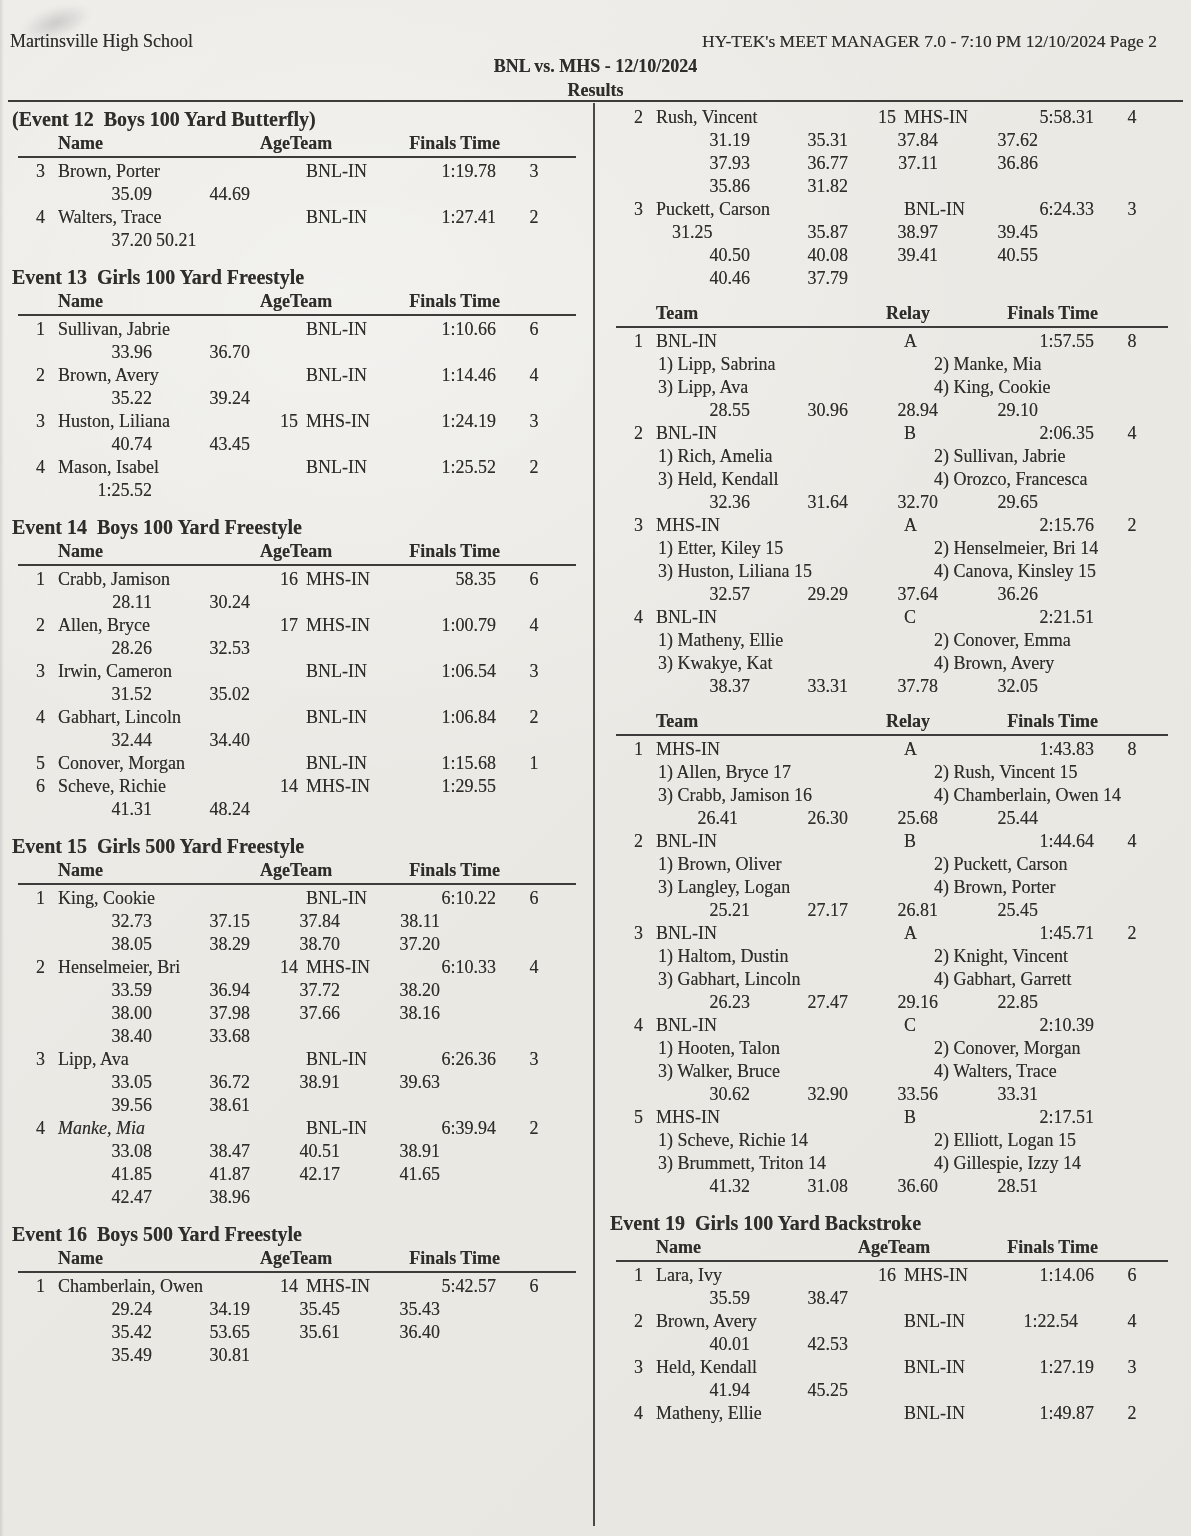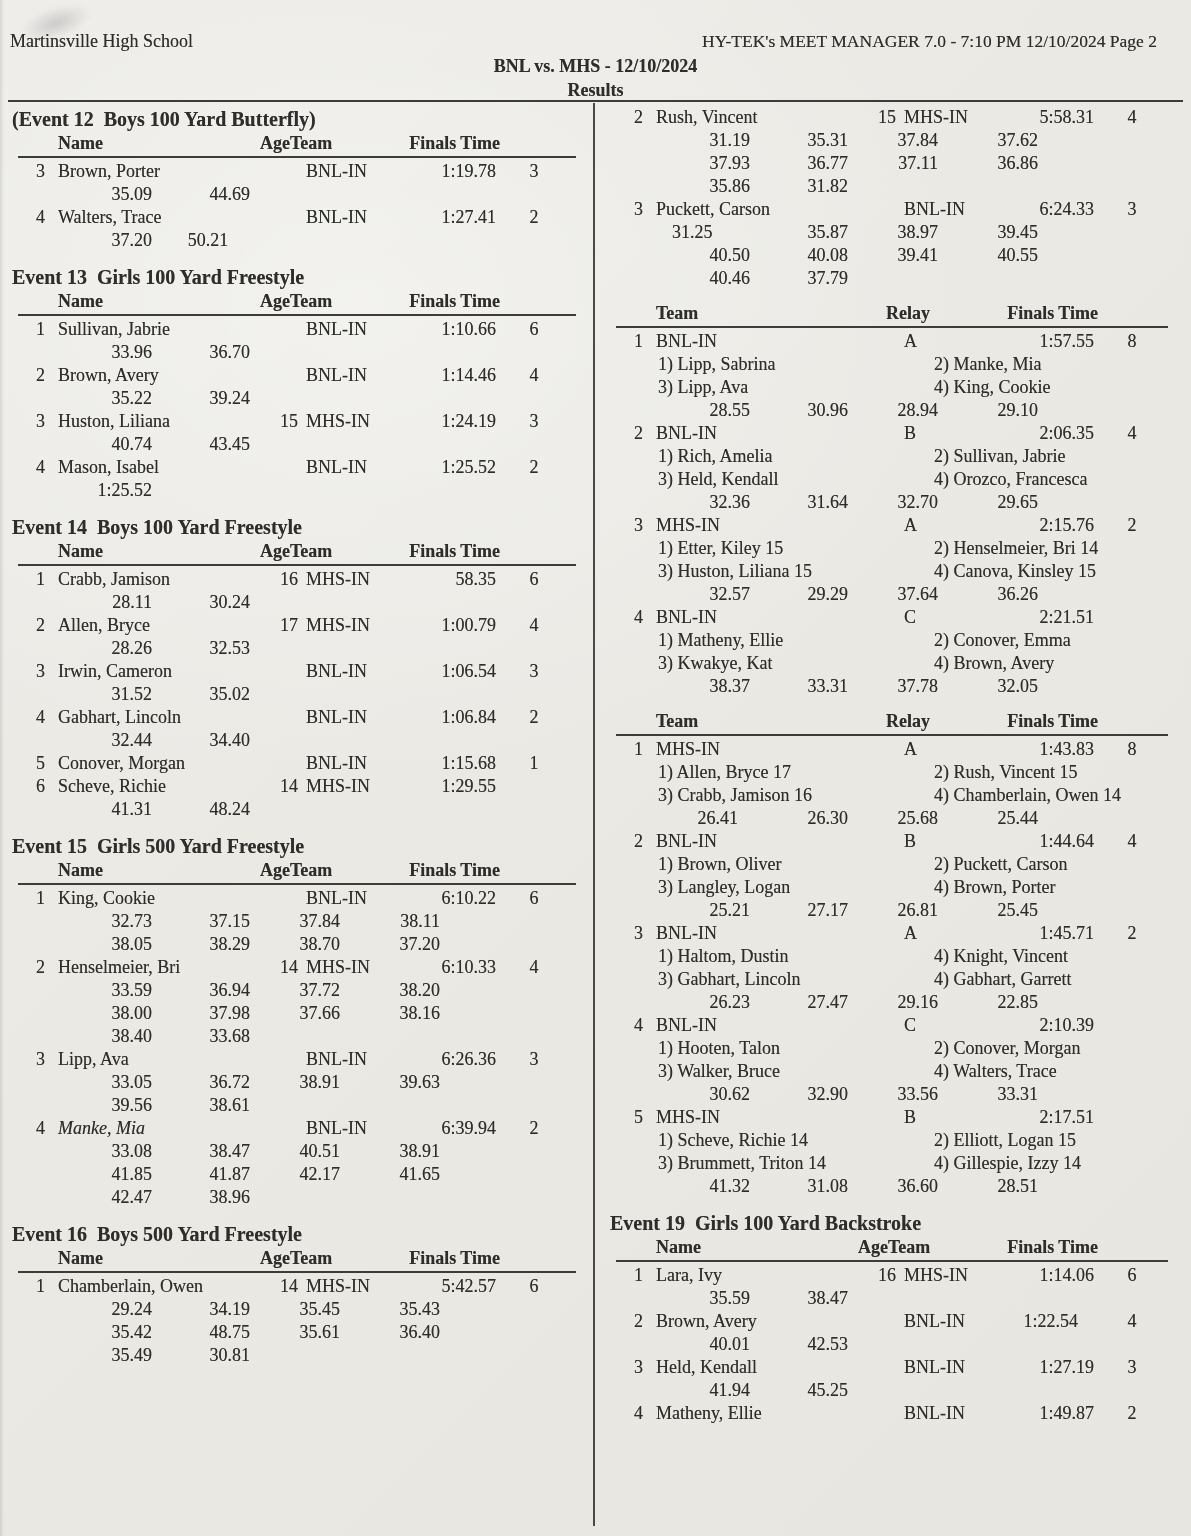--- a/index.html
+++ b/index.html
@@ -53,21 +53,21 @@
 <div class="divider"></div>
 
 <div class="col col-left" id="col-left">
     <div class="event">
       <div class="event-title txt">(Event 12  Boys 100 Yard Butterfly)</div>
       <div class="row hdr"><span class="txt" style="left: 50px;">Name</span><span class="txt" style="left: 252px;">AgeTeam</span><span class="txt" style="left: 352px; width: 140px; text-align: right;">Finals Time</span></div>
       <div class="hdr-rule"></div>
       <div class="row"><span class="txt" style="left: 0px; width: 37px; text-align: right;">3</span><span class="txt" style="left: 50px;">Brown, Porter</span><span class="txt" style="left: 298px;">BNL-IN</span><span class="txt" style="left: 352px; width: 136px; text-align: right;">1:19.78</span><span class="txt" style="left: 506px; width: 40px; text-align: center;">3</span></div>
       <div class="row"><span class="txt" style="left: 66px; width: 78px; text-align: right;">35.09</span><span class="txt" style="left: 164px; width: 78px; text-align: right;">44.69</span></div>
       <div class="row"><span class="txt" style="left: 0px; width: 37px; text-align: right;">4</span><span class="txt" style="left: 50px;">Walters, Trace</span><span class="txt" style="left: 298px;">BNL-IN</span><span class="txt" style="left: 352px; width: 136px; text-align: right;">1:27.41</span><span class="txt" style="left: 506px; width: 40px; text-align: center;">2</span></div>
-      <div class="row"><span class="txt" style="left: 66px; width: 78px; text-align: right;">37.20</span><span class="txt" style="left: 161px; width: 78px; text-align: center;">50.21</span></div>
+      <div class="row"><span class="txt" style="left: 66px; width: 78px; text-align: right;">37.20</span><span class="txt" style="left: 148px; width: 78px; text-align: left;">50.21</span></div>
     </div>
     <div class="event">
       <div class="event-title txt">Event 13  Girls 100 Yard Freestyle</div>
       <div class="row hdr"><span class="txt" style="left: 50px;">Name</span><span class="txt" style="left: 252px;">AgeTeam</span><span class="txt" style="left: 352px; width: 140px; text-align: right;">Finals Time</span></div>
       <div class="hdr-rule"></div>
       <div class="row"><span class="txt" style="left: 0px; width: 37px; text-align: right;">1</span><span class="txt" style="left: 50px;">Sullivan, Jabrie</span><span class="txt" style="left: 298px;">BNL-IN</span><span class="txt" style="left: 352px; width: 136px; text-align: right;">1:10.66</span><span class="txt" style="left: 506px; width: 40px; text-align: center;">6</span></div>
       <div class="row"><span class="txt" style="left: 66px; width: 78px; text-align: right;">33.96</span><span class="txt" style="left: 164px; width: 78px; text-align: right;">36.70</span></div>
       <div class="row"><span class="txt" style="left: 0px; width: 37px; text-align: right;">2</span><span class="txt" style="left: 50px;">Brown, Avery</span><span class="txt" style="left: 298px;">BNL-IN</span><span class="txt" style="left: 352px; width: 136px; text-align: right;">1:14.46</span><span class="txt" style="left: 506px; width: 40px; text-align: center;">4</span></div>
       <div class="row"><span class="txt" style="left: 66px; width: 78px; text-align: right;">35.22</span><span class="txt" style="left: 164px; width: 78px; text-align: right;">39.24</span></div>
       <div class="row"><span class="txt" style="left: 0px; width: 37px; text-align: right;">3</span><span class="txt" style="left: 50px;">Huston, Liliana</span><span class="txt" style="left: 252px; width: 38px; text-align: right;">15</span><span class="txt" style="left: 298px;">MHS-IN</span><span class="txt" style="left: 352px; width: 136px; text-align: right;">1:24.19</span><span class="txt" style="left: 506px; width: 40px; text-align: center;">3</span></div>
@@ -109,21 +109,21 @@
       <div class="row"><span class="txt" style="left: 66px; width: 78px; text-align: right;">33.08</span><span class="txt" style="left: 164px; width: 78px; text-align: right;">38.47</span><span class="txt" style="left: 254px; width: 78px; text-align: right;">40.51</span><span class="txt" style="left: 354px; width: 78px; text-align: right;">38.91</span></div>
       <div class="row"><span class="txt" style="left: 66px; width: 78px; text-align: right;">41.85</span><span class="txt" style="left: 164px; width: 78px; text-align: right;">41.87</span><span class="txt" style="left: 254px; width: 78px; text-align: right;">42.17</span><span class="txt" style="left: 354px; width: 78px; text-align: right;">41.65</span></div>
       <div class="row"><span class="txt" style="left: 66px; width: 78px; text-align: right;">42.47</span><span class="txt" style="left: 164px; width: 78px; text-align: right;">38.96</span></div>
     </div>
     <div class="event">
       <div class="event-title txt">Event 16  Boys 500 Yard Freestyle</div>
       <div class="row hdr"><span class="txt" style="left: 50px;">Name</span><span class="txt" style="left: 252px;">AgeTeam</span><span class="txt" style="left: 352px; width: 140px; text-align: right;">Finals Time</span></div>
       <div class="hdr-rule"></div>
       <div class="row"><span class="txt" style="left: 0px; width: 37px; text-align: right;">1</span><span class="txt" style="left: 50px;">Chamberlain, Owen</span><span class="txt" style="left: 252px; width: 38px; text-align: right;">14</span><span class="txt" style="left: 298px;">MHS-IN</span><span class="txt" style="left: 352px; width: 136px; text-align: right;">5:42.57</span><span class="txt" style="left: 506px; width: 40px; text-align: center;">6</span></div>
       <div class="row"><span class="txt" style="left: 66px; width: 78px; text-align: right;">29.24</span><span class="txt" style="left: 164px; width: 78px; text-align: right;">34.19</span><span class="txt" style="left: 254px; width: 78px; text-align: right;">35.45</span><span class="txt" style="left: 354px; width: 78px; text-align: right;">35.43</span></div>
-      <div class="row"><span class="txt" style="left: 66px; width: 78px; text-align: right;">35.42</span><span class="txt" style="left: 164px; width: 78px; text-align: right;">48.75</span><span class="txt" style="left: 254px; width: 78px; text-align: right;">35.61</span><span class="txt" style="left: 354px; width: 78px; text-align: right;">36.40</span></div>
+      <div class="row"><span class="txt" style="left: 66px; width: 78px; text-align: right;">35.42</span><span class="txt" style="left: 164px; width: 78px; text-align: right;">53.65</span><span class="txt" style="left: 254px; width: 78px; text-align: right;">35.61</span><span class="txt" style="left: 354px; width: 78px; text-align: right;">36.40</span></div>
       <div class="row"><span class="txt" style="left: 66px; width: 78px; text-align: right;">35.49</span><span class="txt" style="left: 164px; width: 78px; text-align: right;">30.81</span></div>
     </div>
   </div>
 <div class="col col-right" id="col-right">
     <div class="event">
       <div class="row"><span class="txt" style="left: 0px; width: 37px; text-align: right;">2</span><span class="txt" style="left: 50px;">Rush, Vincent</span><span class="txt" style="left: 252px; width: 38px; text-align: right;">15</span><span class="txt" style="left: 298px;">MHS-IN</span><span class="txt" style="left: 352px; width: 136px; text-align: right;">5:58.31</span><span class="txt" style="left: 506px; width: 40px; text-align: center;">4</span></div>
       <div class="row"><span class="txt" style="left: 66px; width: 78px; text-align: right;">31.19</span><span class="txt" style="left: 164px; width: 78px; text-align: right;">35.31</span><span class="txt" style="left: 254px; width: 78px; text-align: right;">37.84</span><span class="txt" style="left: 354px; width: 78px; text-align: right;">37.62</span></div>
       <div class="row"><span class="txt" style="left: 66px; width: 78px; text-align: right;">37.93</span><span class="txt" style="left: 164px; width: 78px; text-align: right;">36.77</span><span class="txt" style="left: 254px; width: 78px; text-align: right;">37.11</span><span class="txt" style="left: 354px; width: 78px; text-align: right;">36.86</span></div>
       <div class="row"><span class="txt" style="left: 66px; width: 78px; text-align: right;">35.86</span><span class="txt" style="left: 164px; width: 78px; text-align: right;">31.82</span></div>
       <div class="row"><span class="txt" style="left: 0px; width: 37px; text-align: right;">3</span><span class="txt" style="left: 50px;">Puckett, Carson</span><span class="txt" style="left: 298px;">BNL-IN</span><span class="txt" style="left: 352px; width: 136px; text-align: right;">6:24.33</span><span class="txt" style="left: 506px; width: 40px; text-align: center;">3</span></div>
@@ -156,21 +156,21 @@
       <div class="hdr-rule"></div>
       <div class="row"><span class="txt" style="left: 0px; width: 37px; text-align: right;">1</span><span class="txt" style="left: 50px;">MHS-IN</span><span class="txt" style="left: 298px;">A</span><span class="txt" style="left: 352px; width: 136px; text-align: right;">1:43.83</span><span class="txt" style="left: 506px; width: 40px; text-align: center;">8</span></div>
       <div class="row"><span class="txt" style="left: 52px;">1) Allen, Bryce 17</span><span class="txt" style="left: 328px;">2) Rush, Vincent 15</span></div>
       <div class="row"><span class="txt" style="left: 52px;">3) Crabb, Jamison 16</span><span class="txt" style="left: 328px;">4) Chamberlain, Owen 14</span></div>
       <div class="row"><span class="txt" style="left: 54px; width: 78px; text-align: right;">26.41</span><span class="txt" style="left: 164px; width: 78px; text-align: right;">26.30</span><span class="txt" style="left: 254px; width: 78px; text-align: right;">25.68</span><span class="txt" style="left: 354px; width: 78px; text-align: right;">25.44</span></div>
       <div class="row"><span class="txt" style="left: 0px; width: 37px; text-align: right;">2</span><span class="txt" style="left: 50px;">BNL-IN</span><span class="txt" style="left: 298px;">B</span><span class="txt" style="left: 352px; width: 136px; text-align: right;">1:44.64</span><span class="txt" style="left: 506px; width: 40px; text-align: center;">4</span></div>
       <div class="row"><span class="txt" style="left: 52px;">1) Brown, Oliver</span><span class="txt" style="left: 328px;">2) Puckett, Carson</span></div>
       <div class="row"><span class="txt" style="left: 52px;">3) Langley, Logan</span><span class="txt" style="left: 328px;">4) Brown, Porter</span></div>
       <div class="row"><span class="txt" style="left: 66px; width: 78px; text-align: right;">25.21</span><span class="txt" style="left: 164px; width: 78px; text-align: right;">27.17</span><span class="txt" style="left: 254px; width: 78px; text-align: right;">26.81</span><span class="txt" style="left: 354px; width: 78px; text-align: right;">25.45</span></div>
       <div class="row"><span class="txt" style="left: 0px; width: 37px; text-align: right;">3</span><span class="txt" style="left: 50px;">BNL-IN</span><span class="txt" style="left: 298px;">A</span><span class="txt" style="left: 352px; width: 136px; text-align: right;">1:45.71</span><span class="txt" style="left: 506px; width: 40px; text-align: center;">2</span></div>
-      <div class="row"><span class="txt" style="left: 52px;">1) Haltom, Dustin</span><span class="txt" style="left: 328px;">4) Knight, Vincent</span></div>
+      <div class="row"><span class="txt" style="left: 52px;">1) Haltom, Dustin</span><span class="txt" style="left: 328px;">2) Knight, Vincent</span></div>
       <div class="row"><span class="txt" style="left: 52px;">3) Gabhart, Lincoln</span><span class="txt" style="left: 328px;">4) Gabhart, Garrett</span></div>
       <div class="row"><span class="txt" style="left: 66px; width: 78px; text-align: right;">26.23</span><span class="txt" style="left: 164px; width: 78px; text-align: right;">27.47</span><span class="txt" style="left: 254px; width: 78px; text-align: right;">29.16</span><span class="txt" style="left: 354px; width: 78px; text-align: right;">22.85</span></div>
       <div class="row"><span class="txt" style="left: 0px; width: 37px; text-align: right;">4</span><span class="txt" style="left: 50px;">BNL-IN</span><span class="txt" style="left: 298px;">C</span><span class="txt" style="left: 352px; width: 136px; text-align: right;">2:10.39</span></div>
       <div class="row"><span class="txt" style="left: 52px;">1) Hooten, Talon</span><span class="txt" style="left: 328px;">2) Conover, Morgan</span></div>
       <div class="row"><span class="txt" style="left: 52px;">3) Walker, Bruce</span><span class="txt" style="left: 328px;">4) Walters, Trace</span></div>
       <div class="row"><span class="txt" style="left: 66px; width: 78px; text-align: right;">30.62</span><span class="txt" style="left: 164px; width: 78px; text-align: right;">32.90</span><span class="txt" style="left: 254px; width: 78px; text-align: right;">33.56</span><span class="txt" style="left: 354px; width: 78px; text-align: right;">33.31</span></div>
       <div class="row"><span class="txt" style="left: 0px; width: 37px; text-align: right;">5</span><span class="txt" style="left: 50px;">MHS-IN</span><span class="txt" style="left: 298px;">B</span><span class="txt" style="left: 352px; width: 136px; text-align: right;">2:17.51</span></div>
       <div class="row"><span class="txt" style="left: 52px;">1) Scheve, Richie 14</span><span class="txt" style="left: 328px;">2) Elliott, Logan 15</span></div>
       <div class="row"><span class="txt" style="left: 52px;">3) Brummett, Triton 14</span><span class="txt" style="left: 328px;">4) Gillespie, Izzy 14</span></div>
       <div class="row"><span class="txt" style="left: 66px; width: 78px; text-align: right;">41.32</span><span class="txt" style="left: 164px; width: 78px; text-align: right;">31.08</span><span class="txt" style="left: 254px; width: 78px; text-align: right;">36.60</span><span class="txt" style="left: 354px; width: 78px; text-align: right;">28.51</span></div>

